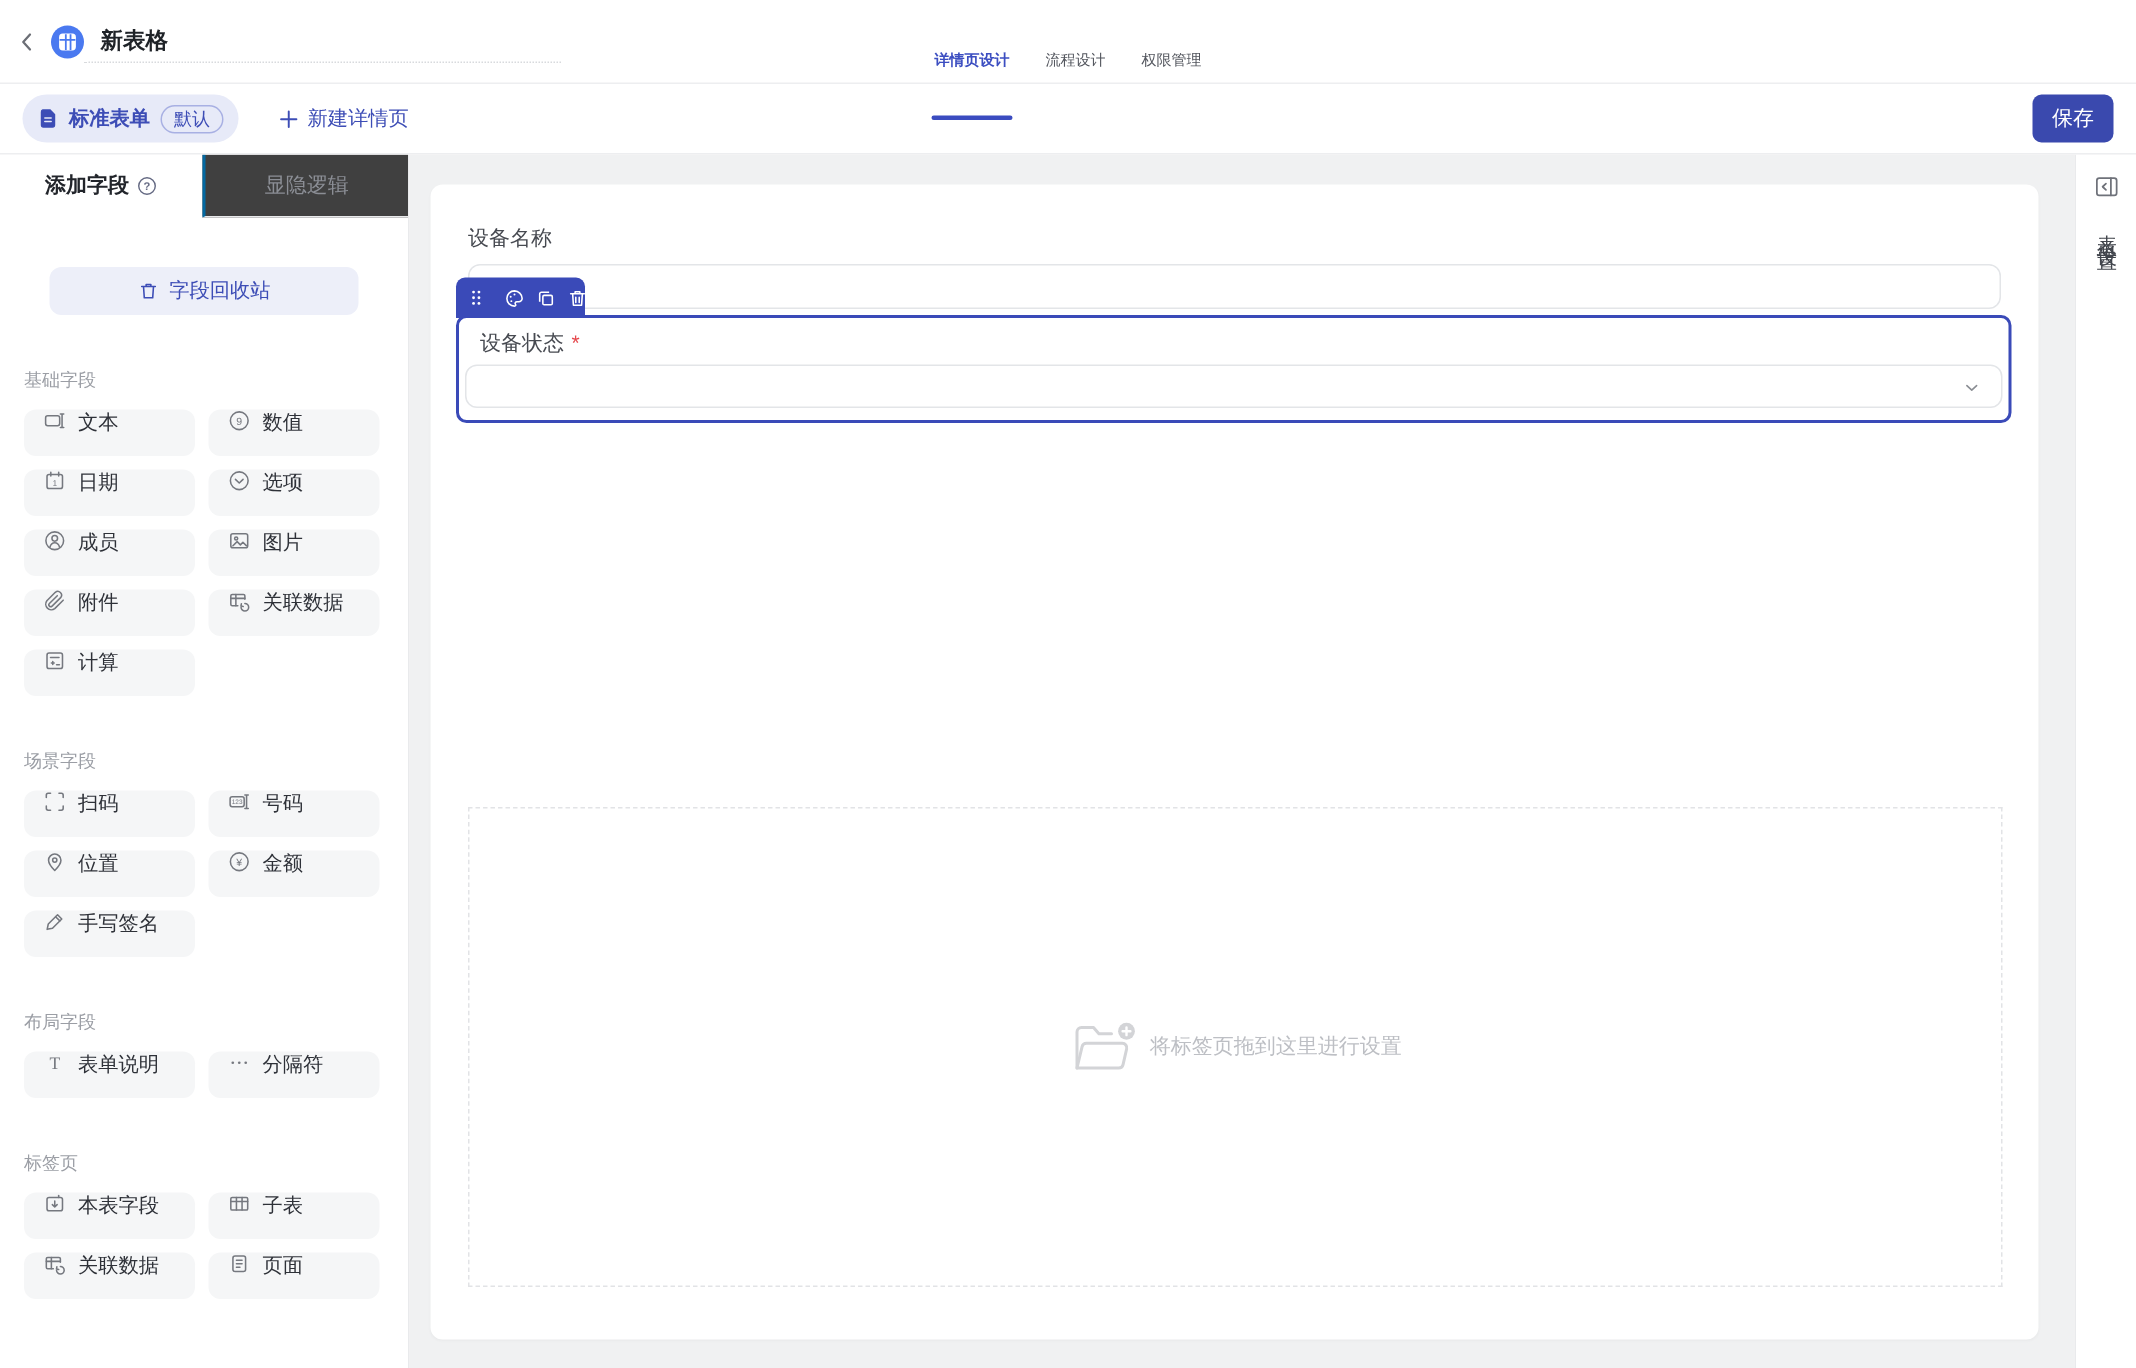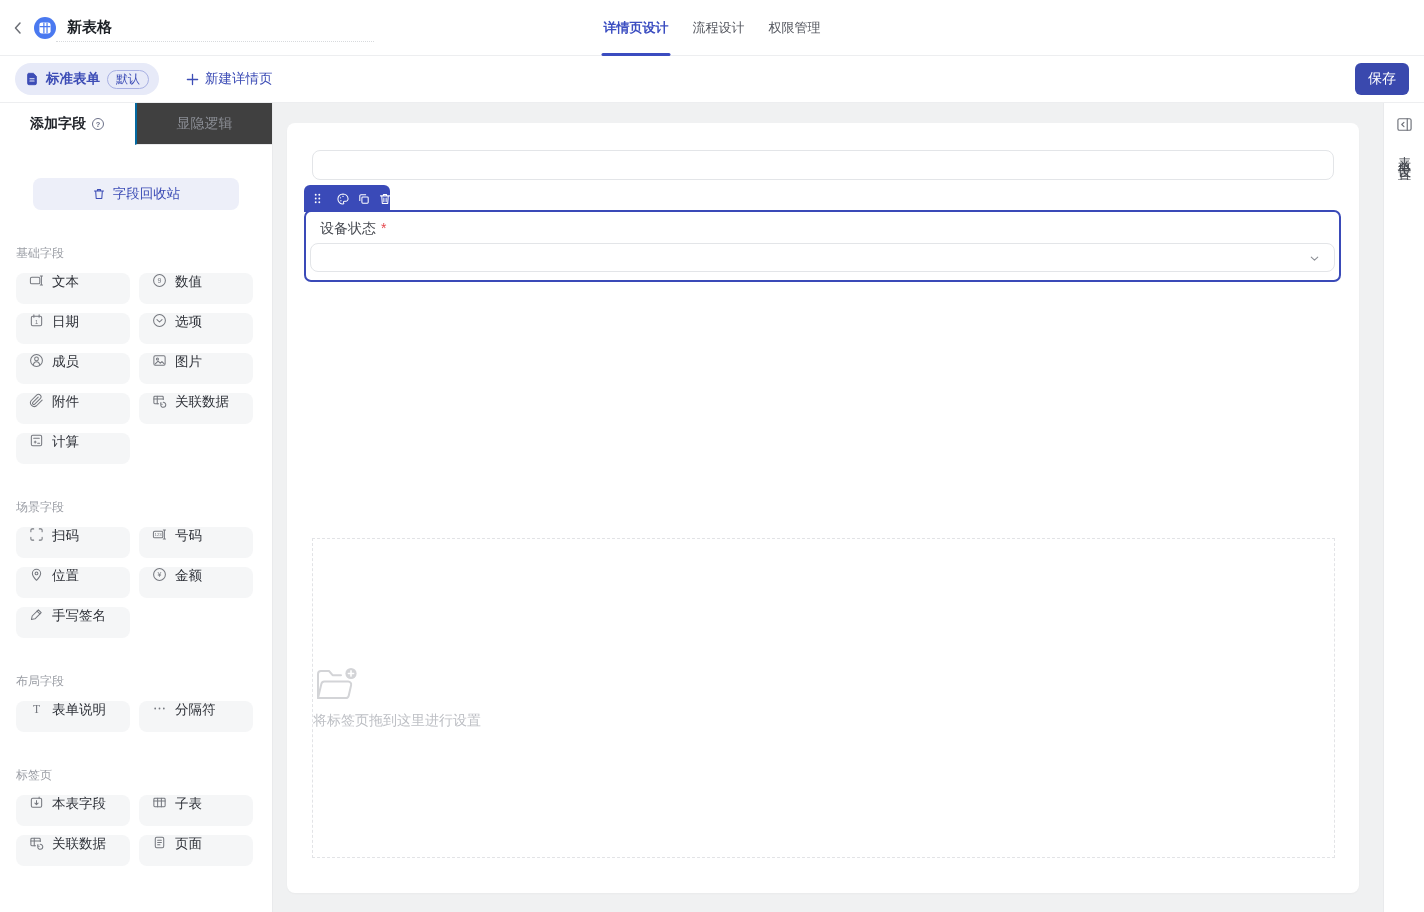--- a/index.html
+++ b/index.html
@@ -13,21 +13,21 @@
 
   
   .header{position:absolute;top:0;left:0;right:0;height:56px;background:#fff;
     border-bottom:1px solid #EDEEF0;z-index:6;display:flex;align-items:center;padding-left:8px;box-sizing:border-box}
   .back{width:20px;height:20px;display:flex;align-items:center;justify-content:center;cursor:pointer}
   .appicon{width:22px;height:22px;border-radius:50%;background:#4A79F0;margin-left:6px;
     display:flex;align-items:center;justify-content:center}
   .apptitle{margin-left:11px;font-size:15px;font-weight:bold;color:#1F2328}
   .title-dots{position:absolute;left:56px;top:41px;width:318px;border-top:1px dotted #D8DADD}
   .design-tabs{position:absolute;left:50%;transform:translateX(-50%);top:0;height:56px;display:flex;gap:20px}
-  .dtab{position:relative;height:56px;display:flex;align-items:center;font-size:13px;color:#53565E;cursor:pointer;padding:0 2px}
+  .dtab{position:relative;height:56px;display:flex;align-items:center;font-size:10px;color:#53565E;cursor:pointer;padding:12px 2px}
   .dtab.active{color:#3C4EC1;font-weight:bold}
   .dtab .bar{position:absolute;left:0;right:0;bottom:0;height:3px;border-radius:2px;background:#3B4CC0}
 
   
   .toolbar{position:absolute;top:56px;left:0;right:0;height:47px;background:#fff;border-bottom:1px solid #EDEEF0;
     display:flex;align-items:center;padding:0 15px;box-sizing:border-box;z-index:5}
   .form-pill{display:flex;align-items:center;gap:7px;background:#E7EAF8;border-radius:16px;height:32px;padding:0 10px;cursor:pointer}
   .form-pill .plabel{font-size:13.5px;font-weight:bold;color:#3D4DB6}
   .form-pill .pbadge{border:1px solid #A8B0E3;border-radius:999px;font-size:12px;color:#3D4DB6;padding:1px 8px 2px;line-height:14px}
   .new-detail{margin-left:27px;display:flex;align-items:center;gap:6px;color:#3D4DB6;font-size:13.5px;cursor:pointer}
@@ -63,21 +63,21 @@
     display:flex;align-items:center;padding:0 9px;box-sizing:border-box;gap:7px}
   .fld-toolbar .tdiv{width:1px;height:12px;background:rgba(255,255,255,.45)}
   .ticon{display:flex;align-items:center;justify-content:center;cursor:pointer}
   .sel-label{position:absolute;left:14px;top:8px;font-size:14px;color:#474A51}
   .req{color:#E5484D;margin-left:5px;font-size:14px}
   .select-box{position:absolute;left:4px;right:4px;top:31px;height:29px;border:1px solid #E3E5E8;border-radius:8px;
     background:#fff;box-sizing:border-box;cursor:pointer}
   .select-box .chev{position:absolute;right:13px;top:8px}
 
   .dropzone{position:absolute;left:25px;top:415px;width:1023px;height:320px;border:1px dashed #E2E3E6;box-sizing:border-box;
-    display:flex;flex-direction:column;justify-content:center;gap:9px}
+    display:flex;flex-direction:row;align-items:center;justify-content:center;gap:9px}
   .dz-text{font-size:14px;color:#BDBFC4}
 
   
   .rpanel{position:absolute;top:103px;right:0;bottom:0;width:41px;background:#fff;border-left:1px solid #E9EAEC;
     box-sizing:border-box;display:flex;flex-direction:column;align-items:center}
   .collapse-btn{margin-top:13px;cursor:pointer}
   .rp-label{margin-top:12px;writing-mode:vertical-lr;font-size:13.5px;color:#41454C;letter-spacing:4px}
 </style>
 </head>
 <body>
@@ -368,20 +368,21 @@
             <span>页面</span>
           </div>
         </div>
       </div>
     </div>
 </div>
 
 <div class="canvas-card">
 
   <div class="f1">
+    <div class="field-label">设备名称</div>
     <div class="text-input"></div>
   </div>
 
   <div class="sel-wrap">
     <div class="fld-toolbar">
       <span class="ticon">
         <svg width="9" height="13" viewBox="0 0 10 14">
             <g fill="#fff">
               <circle cx="3" cy="2.8" r="1.05"></circle>
               <circle cx="7" cy="2.8" r="1.05"></circle>

